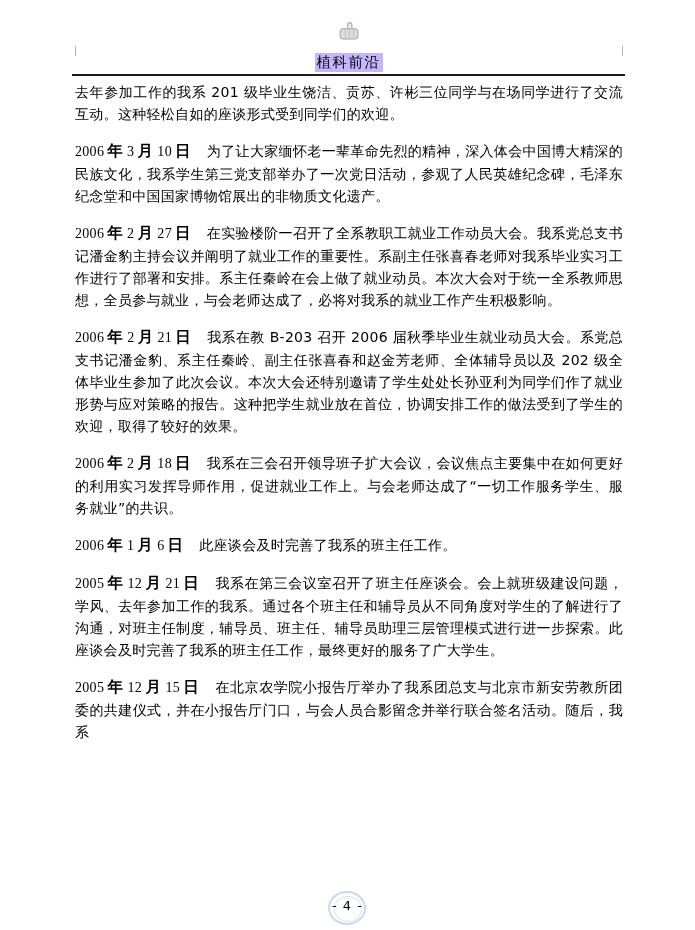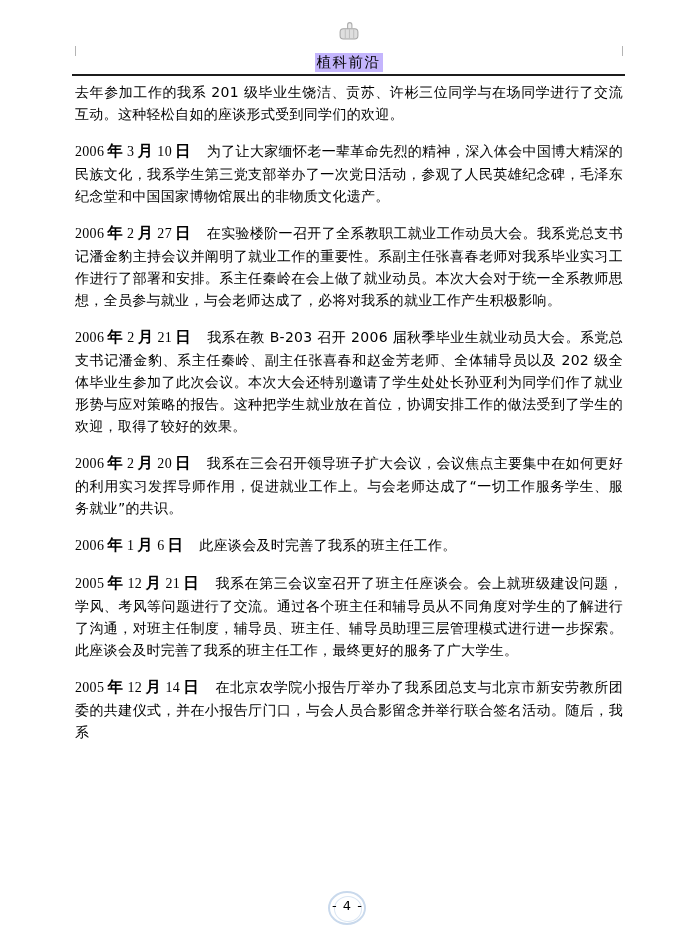--- a/index.html
+++ b/index.html
@@ -88,33 +88,33 @@
 
     <p class="entry">
       <span class="date"><span class="dnum dy">2006</span><span class="dunit uy">年</span><span class="dnum dm">2</span><span class="dunit um">月</span><span class="dnum dd">27</span><span class="dunit ud">日</span></span><span class="body">在实验楼阶一召开了全系教职工就业工作动员大会。我系党总支书记潘金豹主持会议并阐明了就业工作的重要性。系副主任张喜春老师对我系毕业实习工作进行了部署和安排。系主任秦岭在会上做了就业动员。本次大会对于统一全系教师思想，全员参与就业，与会老师达成了，必将对我系的就业工作产生积极影响。</span>
     </p>
 
     <p class="entry">
       <span class="date"><span class="dnum dy">2006</span><span class="dunit uy">年</span><span class="dnum dm">2</span><span class="dunit um">月</span><span class="dnum dd">21</span><span class="dunit ud">日</span></span><span class="body">我系在教 B-203 召开 2006 届秋季毕业生就业动员大会。系党总支书记潘金豹、系主任秦岭、副主任张喜春和赵金芳老师、全体辅导员以及 202 级全体毕业生参加了此次会议。本次大会还特别邀请了学生处处长孙亚利为同学们作了就业形势与应对策略的报告。这种把学生就业放在首位，协调安排工作的做法受到了学生的欢迎，取得了较好的效果。</span>
     </p>
 
     <p class="entry">
-      <span class="date"><span class="dnum dy">2006</span><span class="dunit uy">年</span><span class="dnum dm">2</span><span class="dunit um">月</span><span class="dnum dd">20</span><span class="dunit ud">日</span></span><span class="body">我系在三会召开领导班子扩大会议，会议焦点主要集中在如何更好的利用实习发挥导师作用，促进就业工作上。与会老师达成了“一切工作服务学生、服务就业”的共识。</span>
+      <span class="date"><span class="dnum dy">2006</span><span class="dunit uy">年</span><span class="dnum dm">2</span><span class="dunit um">月</span><span class="dnum dd">18</span><span class="dunit ud">日</span></span><span class="body">我系在三会召开领导班子扩大会议，会议焦点主要集中在如何更好的利用实习发挥导师作用，促进就业工作上。与会老师达成了“一切工作服务学生、服务就业”的共识。</span>
     </p>
 
     <p class="entry">
       <span class="date"><span class="dnum dy">2006</span><span class="dunit uy">年</span><span class="dnum dm">1</span><span class="dunit um">月</span><span class="dnum dd">6</span><span class="dunit ud">日</span></span><span class="body">此座谈会及时完善了我系的班主任工作。</span>
     </p>
 
     <p class="entry">
-      <span class="date"><span class="dnum dy">2005</span><span class="dunit uy">年</span><span class="dnum dm">12</span><span class="dunit um">月</span><span class="dnum dd">21</span><span class="dunit ud">日</span></span><span class="body">我系在第三会议室召开了班主任座谈会。会上就班级建设问题，学风、考风等问题进行了交流。通过各个班主任和辅导员从不同角度对学生的了解进行了沟通，对班主任制度，辅导员、班主任、辅导员助理三层管理模式进行进一步探索。此座谈会及时完善了我系的班主任工作，最终更好的服务了广大学生。</span>
+      <span class="date"><span class="dnum dy">2005</span><span class="dunit uy">年</span><span class="dnum dm">12</span><span class="dunit um">月</span><span class="dnum dd">21</span><span class="dunit ud">日</span></span><span class="body">我系在第三会议室召开了班主任座谈会。会上就班级建设问题，学风、去年参加工作的我系。通过各个班主任和辅导员从不同角度对学生的了解进行了沟通，对班主任制度，辅导员、班主任、辅导员助理三层管理模式进行进一步探索。此座谈会及时完善了我系的班主任工作，最终更好的服务了广大学生。</span>
     </p>
 
     <p class="entry">
-      <span class="date"><span class="dnum dy">2005</span><span class="dunit uy">年</span><span class="dnum dm">12</span><span class="dunit um">月</span><span class="dnum dd">14</span><span class="dunit ud">日</span></span><span class="body">在北京农学院小报告厅举办了我系团总支与北京市新安劳教所团委的共建仪式，并在小报告厅门口，与会人员合影留念并举行联合签名活动。随后，我系</span>
+      <span class="date"><span class="dnum dy">2005</span><span class="dunit uy">年</span><span class="dnum dm">12</span><span class="dunit um">月</span><span class="dnum dd">15</span><span class="dunit ud">日</span></span><span class="body">在北京农学院小报告厅举办了我系团总支与北京市新安劳教所团委的共建仪式，并在小报告厅门口，与会人员合影留念并举行联合签名活动。随后，我系</span>
     </p>
   </div>
 
   <div class="pn-ornament">
     <div class="pn-ornament-inner"></div>
   </div>
   <div class="page-number">- 4 -</div>
 
 </div>
 

